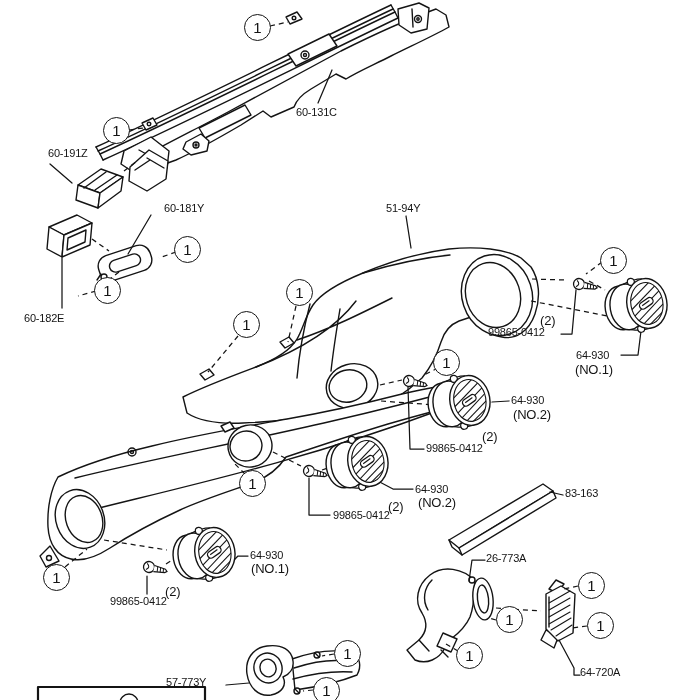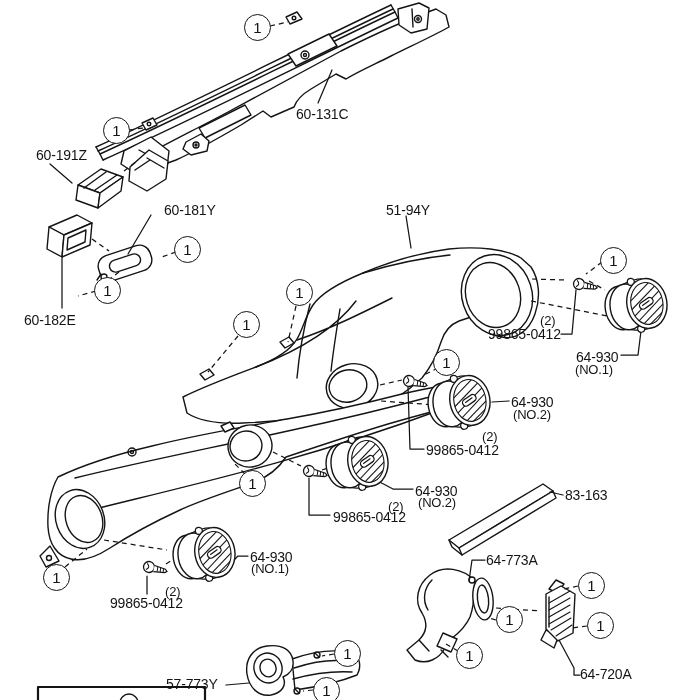--- a/index.html
+++ b/index.html
@@ -2,21 +2,21 @@
 <html><head>
 <meta charset="utf-8">
 <style>
   html,body{margin:0;padding:0;background:#fff;}
   .stage{position:relative;width:700px;height:700px;background:#ffffff;overflow:hidden;
          font-family:"Liberation Sans",sans-serif;color:#141414;}
   .art{position:absolute;left:0;top:0;}
   .art .s{stroke:#141414;stroke-width:1.4;fill:none;stroke-linecap:round;stroke-linejoin:round;}
   .art .d{stroke:#141414;stroke-width:1.25;fill:none;stroke-dasharray:5 4;stroke-linecap:butt;}
   .art .ld{stroke:#141414;stroke-width:1.25;fill:none;stroke-linecap:round;stroke-linejoin:round;}
-  .lbl{position:absolute;font-size:14px;letter-spacing:-0.2px;white-space:nowrap;color:#141414;}
+  .lbl{position:absolute;font-size:11px;letter-spacing:-0.2px;white-space:nowrap;color:#141414;}
   .lbl.small{font-size:13px;}
   .callout{position:absolute;width:27px;height:27px;box-sizing:border-box;border:1.9px solid #141414;
            border-radius:50%;background:#fff;display:flex;align-items:center;justify-content:center;
            font-size:15px;color:#141414;}
 </style>
 </head>
 <body>
 
 <div class="stage">
 
@@ -235,42 +235,42 @@
 
   <g>
     <use href="#vent" transform="translate(638,305) rotate(-10)"></use>
     <use href="#vent" transform="translate(461,402) rotate(-10)"></use>
     <use href="#vent" transform="translate(359,463) rotate(-10)"></use>
     <use href="#vent" transform="translate(206,554) rotate(-10)"></use>
   </g>
 </svg>
 
 <div class="lbl" style="left:296px;top:106px">60-131C</div>
-<div class="lbl" style="left:36px;top:147px">60-191Z</div>
+<div class="lbl" style="left:48px;top:147px">60-191Z</div>
 <div class="lbl" style="left:164px;top:202px">60-181Y</div>
 <div class="lbl" style="left:24px;top:312px">60-182E</div>
 <div class="lbl" style="left:386px;top:202px">51-94Y</div>
 <div class="lbl small" style="left:540px;top:313px">(2)</div>
 <div class="lbl" style="left:488px;top:326px">99865-0412</div>
 <div class="lbl" style="left:576px;top:349px">64-930</div>
 <div class="lbl small" style="left:575px;top:362px">(NO.1)</div>
 <div class="lbl" style="left:511px;top:394px">64-930</div>
 <div class="lbl small" style="left:513px;top:407px">(NO.2)</div>
 <div class="lbl small" style="left:482px;top:429px">(2)</div>
 <div class="lbl" style="left:426px;top:442px">99865-0412</div>
 <div class="lbl" style="left:415px;top:483px">64-930</div>
 <div class="lbl small" style="left:418px;top:495px">(NO.2)</div>
 <div class="lbl small" style="left:388px;top:499px">(2)</div>
 <div class="lbl" style="left:333px;top:509px">99865-0412</div>
 <div class="lbl" style="left:565px;top:487px">83-163</div>
 <div class="lbl" style="left:250px;top:549px">64-930</div>
 <div class="lbl small" style="left:251px;top:561px">(NO.1)</div>
 <div class="lbl small" style="left:165px;top:584px">(2)</div>
 <div class="lbl" style="left:110px;top:595px">99865-0412</div>
-<div class="lbl" style="left:486px;top:552px">64-773A</div>
+<div class="lbl" style="left:486px;top:552px">26-773A</div>
 <div class="lbl" style="left:166px;top:676px">57-773Y</div>
 <div class="lbl" style="left:580px;top:666px">64-720A</div>
 
 <div class="callout" style="left:244px;top:14px">
       <span>1</span>
     </div>
 <div class="callout" style="left:103px;top:117px">
       <span>1</span>
     </div>
 <div class="callout" style="left:174px;top:236px">

